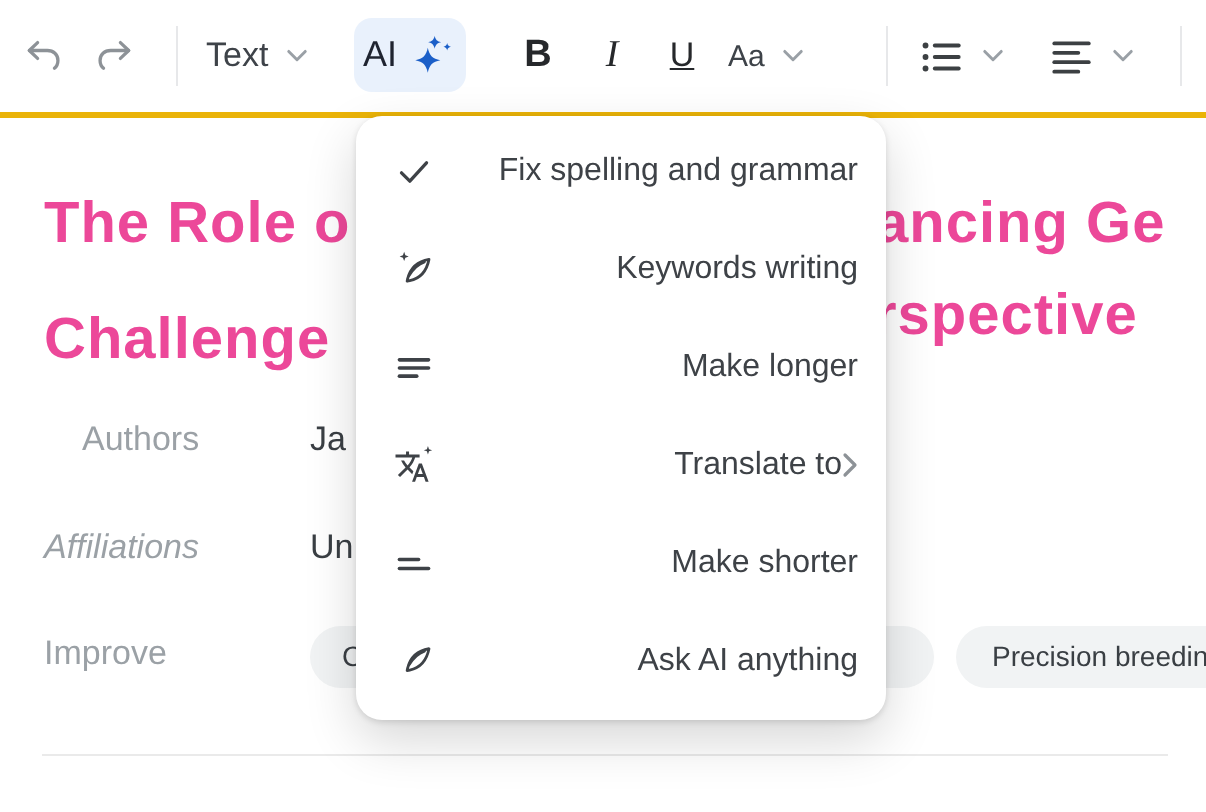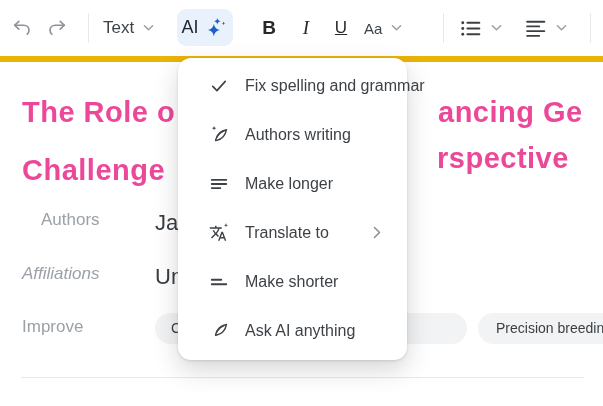--- a/index.html
+++ b/index.html
@@ -1,46 +1,46 @@
 <!DOCTYPE html>
 <html><head>
 <meta charset="utf-8">
 <style>
   html,body{margin:0;padding:0;background:#fff;}
   .screen{position:relative;width:603px;height:406px;overflow:hidden;background:#fff;
           font-family:"Liberation Sans",sans-serif;}
 
   
   .toolbar{position:absolute;left:0;top:0;width:603px;height:56px;background:#fff;
-           border-bottom:6px solid #eab308;z-index:2;}
+           border-bottom:3px solid #eab308;z-index:2;}
   .tb{position:absolute;top:0;height:56px;display:flex;align-items:center;cursor:default;}
   .vdiv{position:absolute;top:13px;width:1px;height:30px;background:#e7e8ea;}
   .tb-label{font-size:17px;color:#3e4349;}
   .chev{margin-left:9px;display:flex;align-items:center;}
   .ai-btn{position:absolute;left:177px;top:9px;width:56px;height:37px;background:#e9f1fc;
           border-radius:9px;display:flex;align-items:center;justify-content:center;gap:5px;cursor:pointer;}
   .ai-txt{font-size:18px;color:#1f2430;}
   .fmt{font-size:19px;color:#26282b;}
   .italic{font-family:"Liberation Serif",serif;font-style:italic;}
   .under{text-decoration:underline;font-size:17px;}
 
   
   .title-frag{position:absolute;font-size:29px;font-weight:700;color:#ec4899;
               white-space:nowrap;letter-spacing:0.5px;}
   .fld-label{position:absolute;left:22px;font-size:17px;color:#9ba1a6;white-space:nowrap;}
-  .fld-value{position:absolute;left:155px;font-size:22px;color:#3a3f44;white-space:nowrap;}
+  .fld-value{position:absolute;left:155px;font-size:17px;color:#3a3f44;white-space:nowrap;}
   .pill{position:absolute;top:313px;height:31px;line-height:31px;border-radius:16px;
         background:#f1f3f4;font-size:14px;color:#3a3f44;white-space:nowrap;overflow:hidden;
         box-sizing:border-box;}
   .page-divider{position:absolute;left:21px;top:377px;width:563px;height:1px;background:#eaeaea;}
 
   
-  .ai-menu{position:absolute;left:178px;top:58px;width:229px;height:302px;background:#fff;
-           border-radius:13px;z-index:5;padding:3px 12px;box-sizing:border-box;
-           box-shadow:0 1px 3px rgba(0,0,0,.13),0 10px 26px rgba(0,0,0,.16);}
+  .ai-menu{position:absolute;left:178px;top:58px;width:265px;height:302px;background:#fff;
+           border-radius:13px;z-index:5;padding:3px 0;box-sizing:border-box;
+           box-shadow:0 1px 3px rgba(0,0,0,.13),0 10px 26px rgba(0,0,0,.16);text-align:right;}
   .menu-item{display:flex;align-items:center;height:49px;padding:0 14px 0 18px;cursor:pointer;}
   .mi-icon{width:22px;height:22px;display:flex;align-items:center;justify-content:center;
            margin-right:15px;flex:0 0 auto;}
   .mi-label{font-size:16px;color:#3e4247;flex:1 1 auto;white-space:nowrap;}
 </style>
 </head>
 <body>
 
 <div class="screen">
 
@@ -170,21 +170,21 @@
     </div>
 
     <div class="menu-item">
       <span class="mi-icon">
         <svg width="21" height="21" viewBox="0 0 24 24" fill="none" stroke="#3e4247" stroke-width="1.6" stroke-linecap="round" stroke-linejoin="round">
           <path d="M20 6.5 C14 7.5 9.5 11 7.8 17.5 L7.5 19 L9 18.7 C15 17.4 18.7 13 20 6.5 Z"></path>
           <path d="M8.6 15.7 C11.2 11.4 14.2 9 17.4 7.9"></path>
           <path d="M5.8 2.2 L6.5 4.1 L8.4 4.8 L6.5 5.5 L5.8 7.4 L5.1 5.5 L3.2 4.8 L5.1 4.1 Z" fill="#3e4247" stroke="none"></path>
         </svg>
       </span>
-      <span class="mi-label">Authors writing</span>
+      <span class="mi-label">Keywords writing</span>
     </div>
 
     <div class="menu-item">
       <span class="mi-icon">
         <svg width="20" height="20" viewBox="0 0 22 22" fill="none" stroke="#3e4247" stroke-width="2" stroke-linecap="round">
           <line x1="3" y1="6.5" x2="19" y2="6.5"></line>
             <line x1="3" y1="11" x2="19" y2="11"></line>
             <line x1="3" y1="15.5" x2="12.5" y2="15.5"></line>
         </svg>
       </span>

